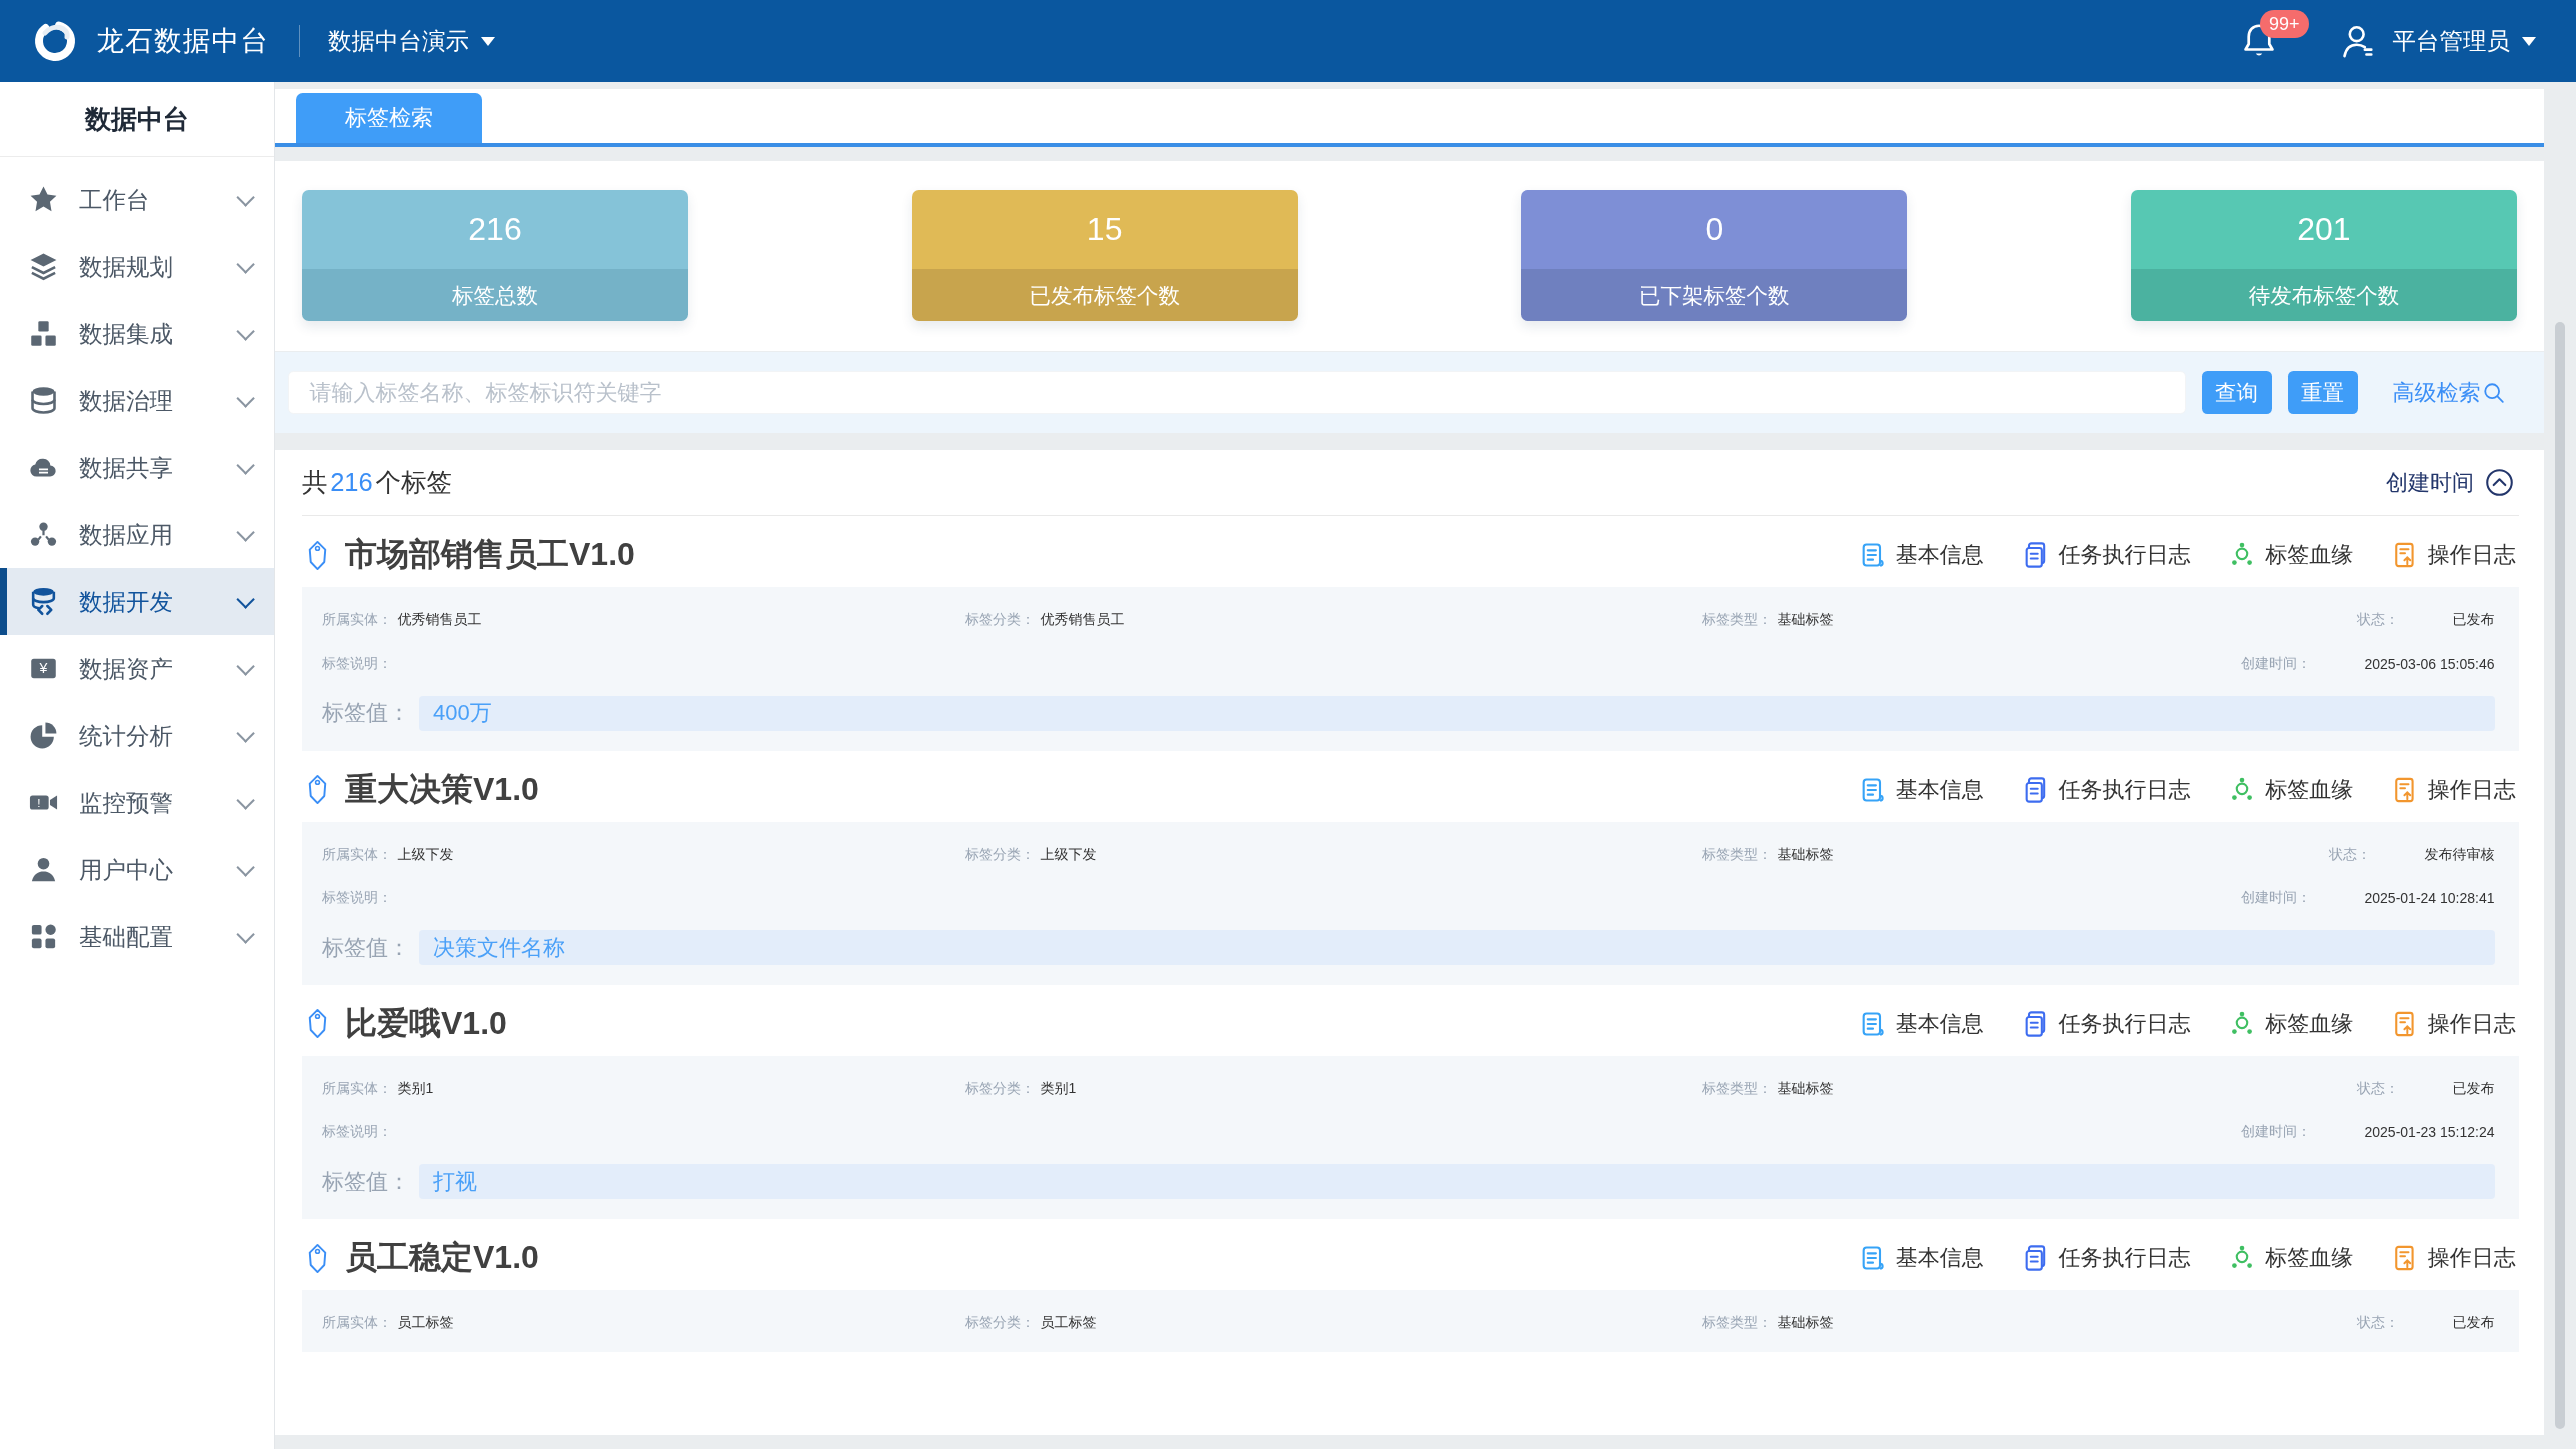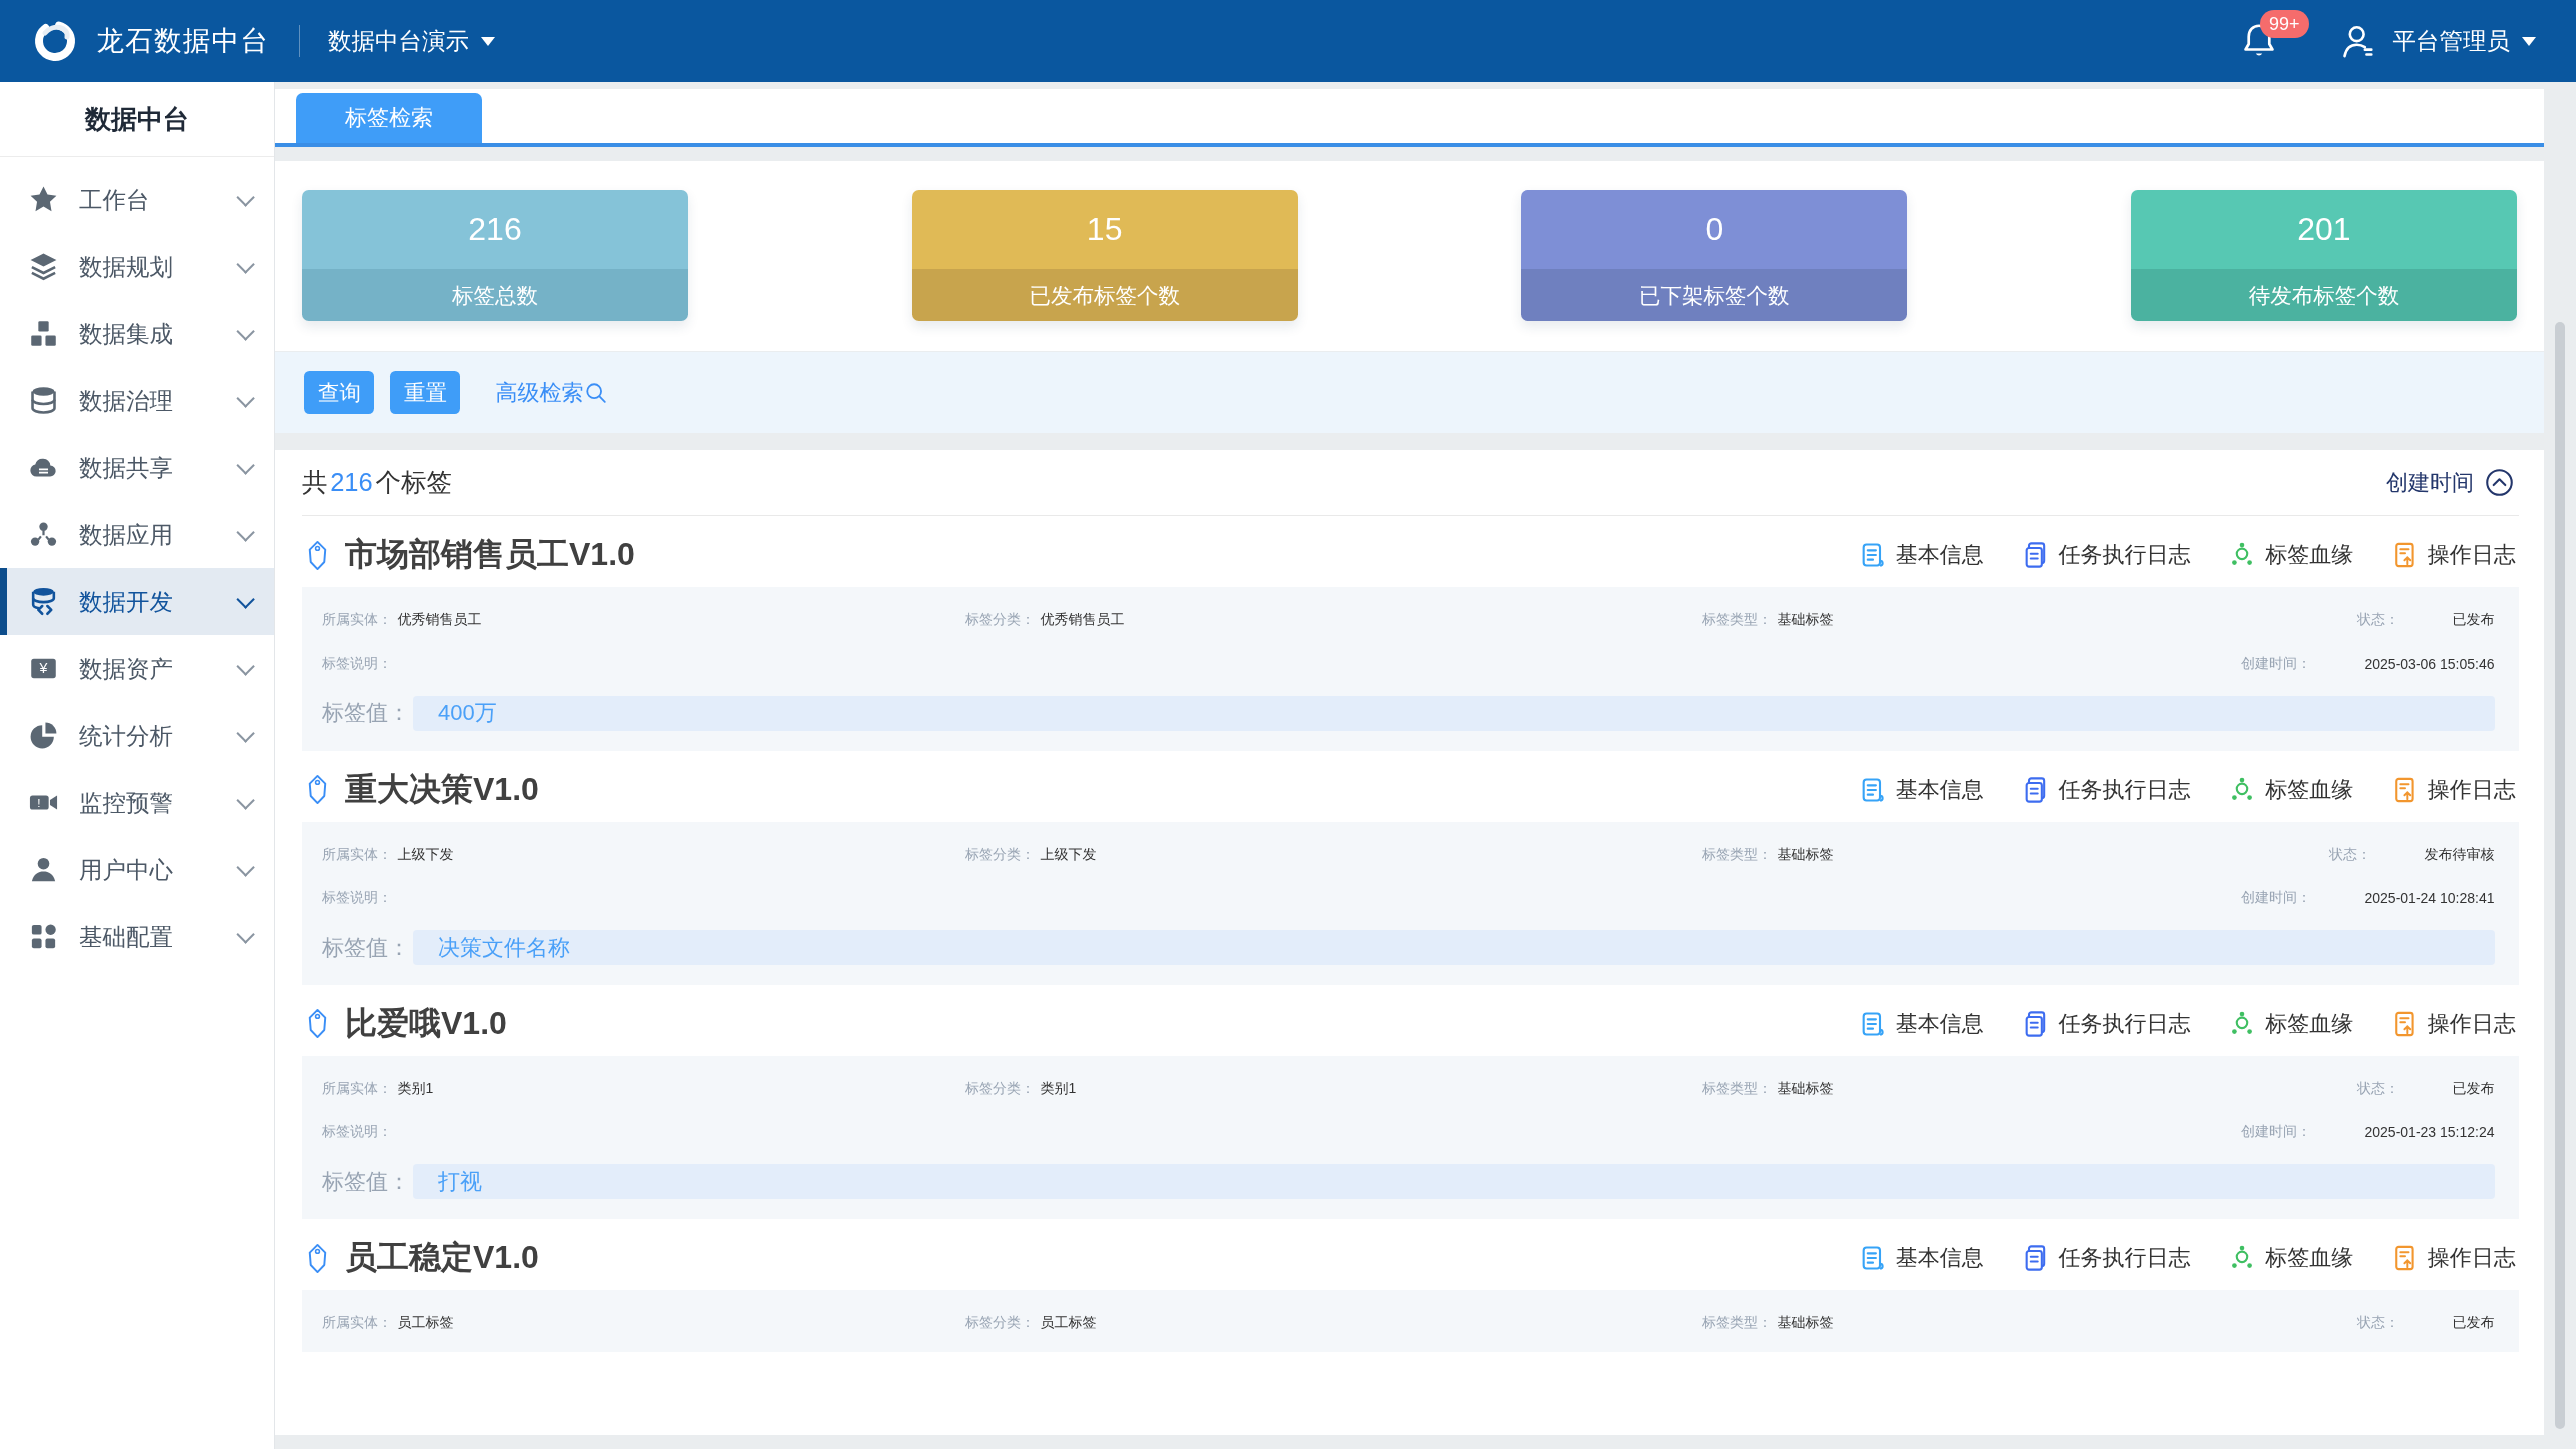--- a/index.html
+++ b/index.html
@@ -82,22 +82,22 @@
     cursor:pointer; text-decoration:none; white-space:nowrap; }
   .action svg { width:28px; height:28px; }
   .item-body { margin-top:8px; background:#f4f7fa; padding:24px 24px 20px 20px; }
   .b-row { display:flex; align-items:center; font-size:14px; }
   .b-row + .b-row { margin-top:25.5px; }
   .f-lbl { color:#98a4b3; }
   .f-val { color:#333; margin-left:5.4px; }
   .fw1 { width:643px; } .fw2 { width:737px; } .fgrow { flex:1; }
   .fright { margin-left:auto;gap:48px; }
   .row-value { margin-top:23px; display:flex; align-items:center; font-size:22px; }
-  .value-bar { flex:1; height:35px; margin-left:3px; background:var(--value-bar,#e3edfa);
-    border-radius:4px; display:flex; align-items:center; padding-left:25px; }
+  .value-bar { flex:1; height:35px; margin-left:9px; background:var(--value-bar,#e3edfa);
+    border-radius:4px; display:flex; align-items:center; padding-left:14px; }
   .value-link { color:var(--value-link,#4aa0f8); font-size:22px; text-decoration:none; cursor:pointer; }
   .field { display:flex; align-items:center; white-space:nowrap; }
   
   .scroll-thumb { position:absolute; right:10.7px; top:322px; width:10.7px; height:1107px;
     background:#c9ced3; border-radius:5.4px; z-index:6; }
 </style>
 </head>
 <body>
 
 <header class="topbar">
@@ -299,20 +299,21 @@
       <div class="stat-value" style="background: rgb(126, 143, 214);">0</div>
       <div class="stat-label" style="background: rgb(111, 128, 191);">已下架标签个数</div>
     </div>
     <div class="stat-card">
       <div class="stat-value" style="background: rgb(87, 200, 179);">201</div>
       <div class="stat-label" style="background: rgb(75, 178, 160);">待发布标签个数</div>
     </div>
   </section>
 
   <section class="search-panel">
+    <input class="search-input" type="text" placeholder="请输入标签名称、标签标识符关键字" style="">
     <button class="btn">查询</button>
     <button class="btn">重置</button>
     <a class="adv-link">
       <span>高级检索</span>
       <svg viewBox="0 0 48 48">
         <circle cx="21" cy="21" r="13" fill="none" stroke="currentColor" stroke-width="3.4"></circle>
         <path d="M31 31l10 10" stroke="currentColor" stroke-width="3.4" stroke-linecap="round"></path>
       </svg>
     </a>
   </section>

